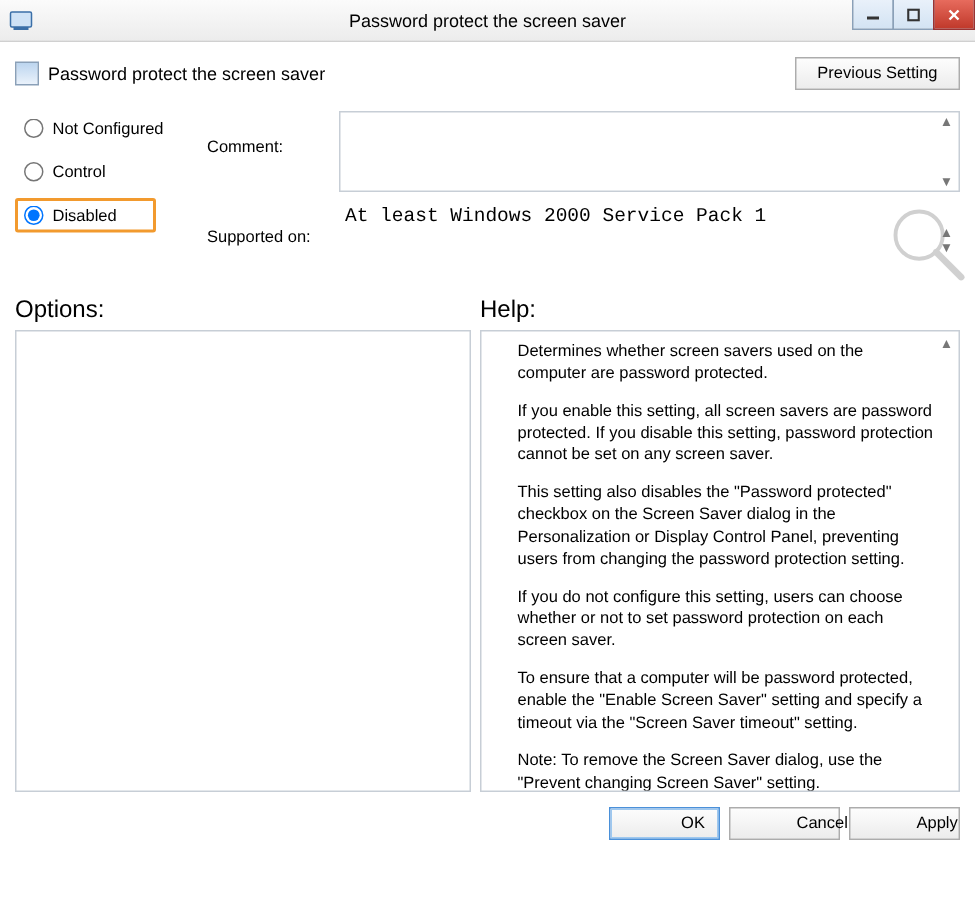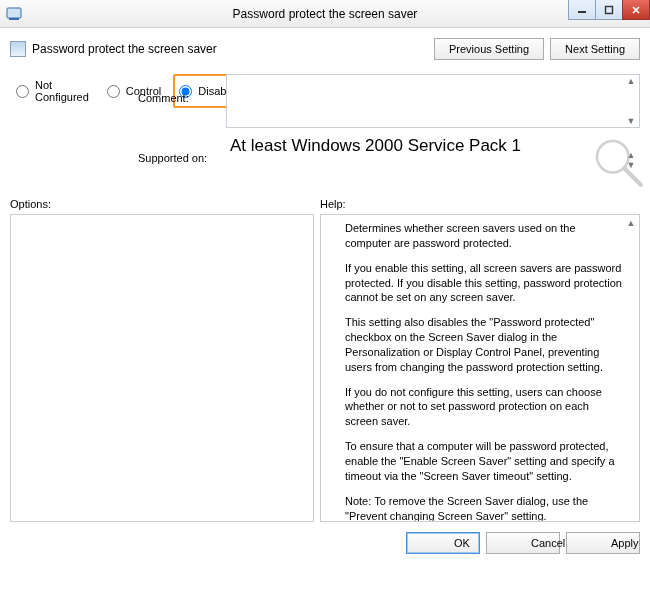--- a/index.html
+++ b/index.html
@@ -91,21 +91,21 @@
     row-gap: 6px;
     align-items: start;
     margin-top: 4px;
     position: relative;
   }
 
   .radios {
     grid-column: 1;
     grid-row: 1 / span 5;
     display: flex;
-    flex-direction: row;
+    flex-direction: column;
     gap: 6px;
   }
   .radio-line {
     display: flex;
     align-items: center;
     gap: 6px;
     padding: 3px 4px;
     border: 2px solid transparent;
   }
   .radio-line.highlight {
@@ -151,43 +151,43 @@
     display:flex; align-items:center; justify-content:center;
     color:#777;
     font-size: 9px;
   }
 
   .supported-box {
     grid-column: 3;
     grid-row: 3;
     height: 20px;
     border: 0;
-    font-family: Liberation Sans, sans-serif;
-    font-size: 17px;
+    font-family: Liberation Mono, monospace;
+    font-size: 13px;
     padding: 2px 4px;
     color: #000;
   }
 
   
   .magnifier {
     position: absolute;
     right: 4px;
     top: 134px;
     width: 56px; height: 56px;
     pointer-events: none;
     opacity: .35;
   }
 
   
   .lower-labels {
     display: flex;
     margin-top: 22px;
     gap: 0;
   }
-  .lower-labels > div { font-size: 11px; }
+  .lower-labels > div { font-size: 16px; }
   .lower-labels .opt-l { width: 310px; }
   .lower-labels .help-l { flex:1; }
 
   .lower-panes {
     display: flex;
     gap: 6px;
     margin-top: 4px;
   }
   .options-pane {
     width: 304px;
@@ -263,21 +263,20 @@
   </div>
 </div>
 
 <div class="client">
 
   <div class="header-row">
     <div class="header-icon"></div>
     <div class="header-title">Password protect the screen saver</div>
     <div class="header-spacer"></div>
     <button class="nav-btn">Previous Setting</button>
-    <button class="nav-btn">Next Setting</button>
   </div>
 
   <div class="upper">
 
     <div class="radios">
       <div class="radio-line">
         <input type="radio" name="state" style="">
         <label>Not Configured</label>
       </div>
       <div class="radio-line">

